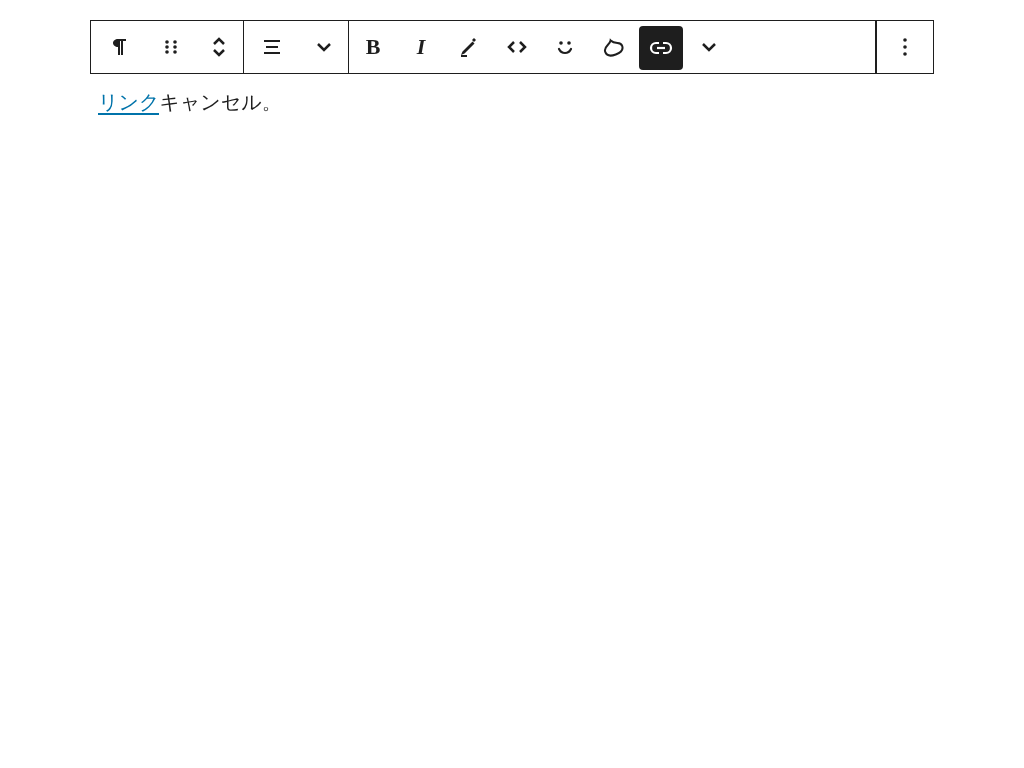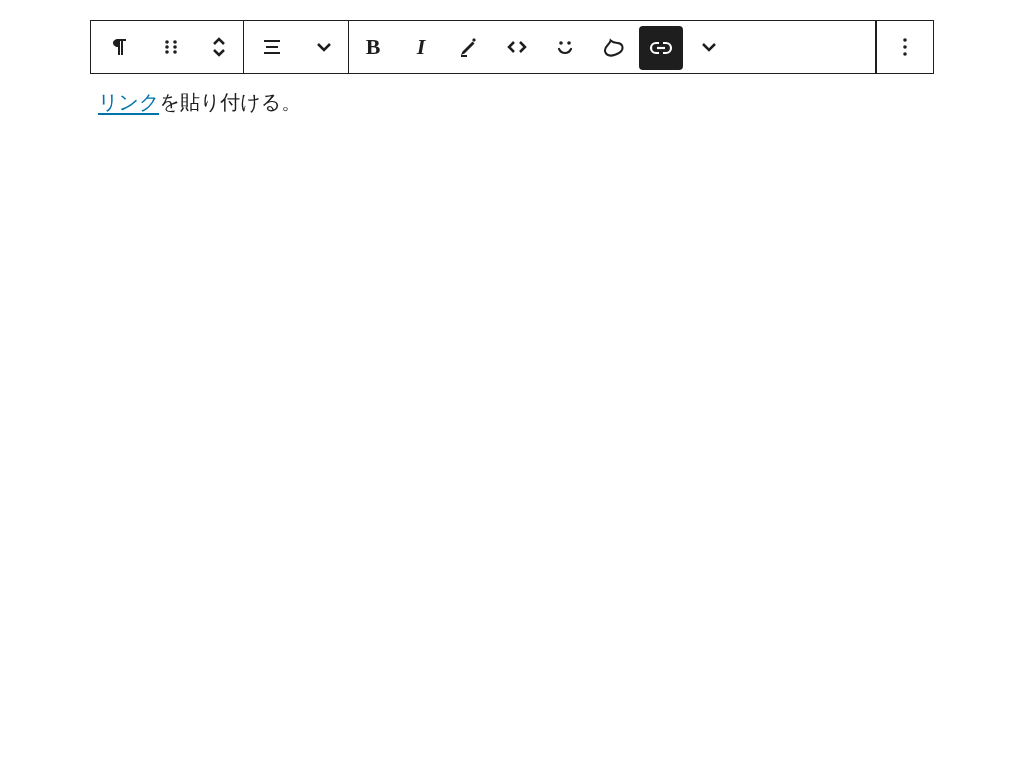--- a/index.html
+++ b/index.html
@@ -245,21 +245,21 @@
       <svg viewBox="0 0 24 24" fill="currentColor">
             <circle cx="12" cy="5" r="1.8"></circle>
             <circle cx="12" cy="12" r="1.8"></circle>
             <circle cx="12" cy="19" r="1.8"></circle>
           </svg>
     </button>
   </div>
 </div>
 
 <div class="content-line">
-  <span class="linktext">リンク</span><span>を貼り付ける。</span>
+  <span class="linktext">リンク</span><span>キャンセル。</span>
 </div>
 
 <div class="popover">
   <div class="field-label">テキスト</div>
   <input class="field-input" value="リンク" style="">
   <div class="field-label">リンク</div>
   <input class="field-input" value="https://xs832297.xsrv.jp/affinger-reputation/" style="">
 
   <div class="disclosure">
     <svg viewBox="0 0 24 24" fill="none" stroke="currentColor" stroke-width="2.5">

